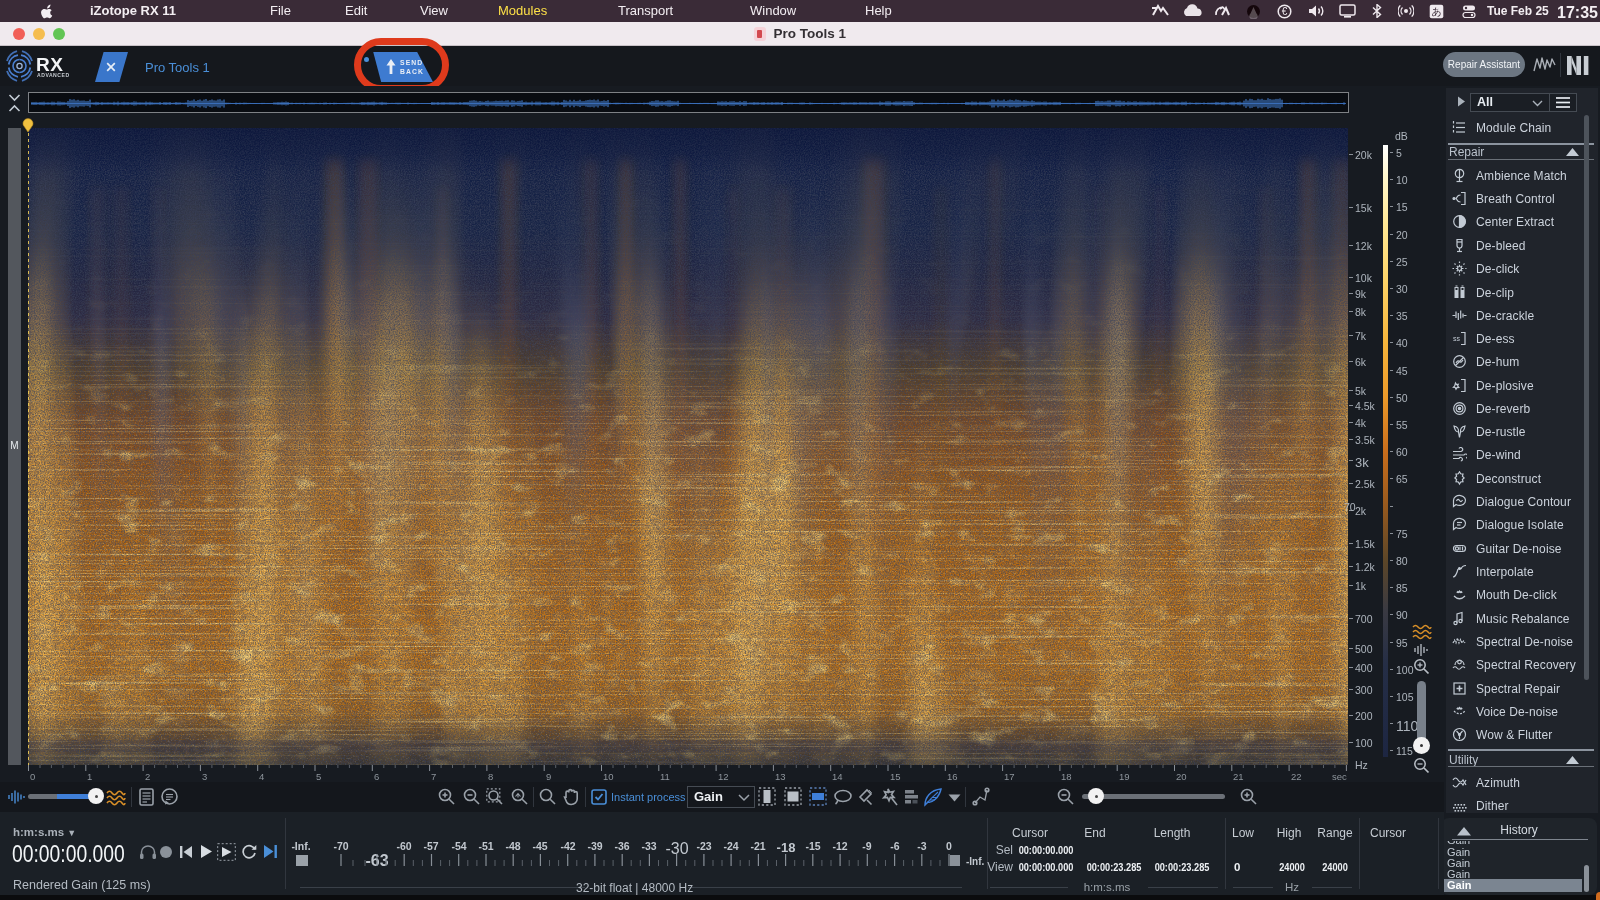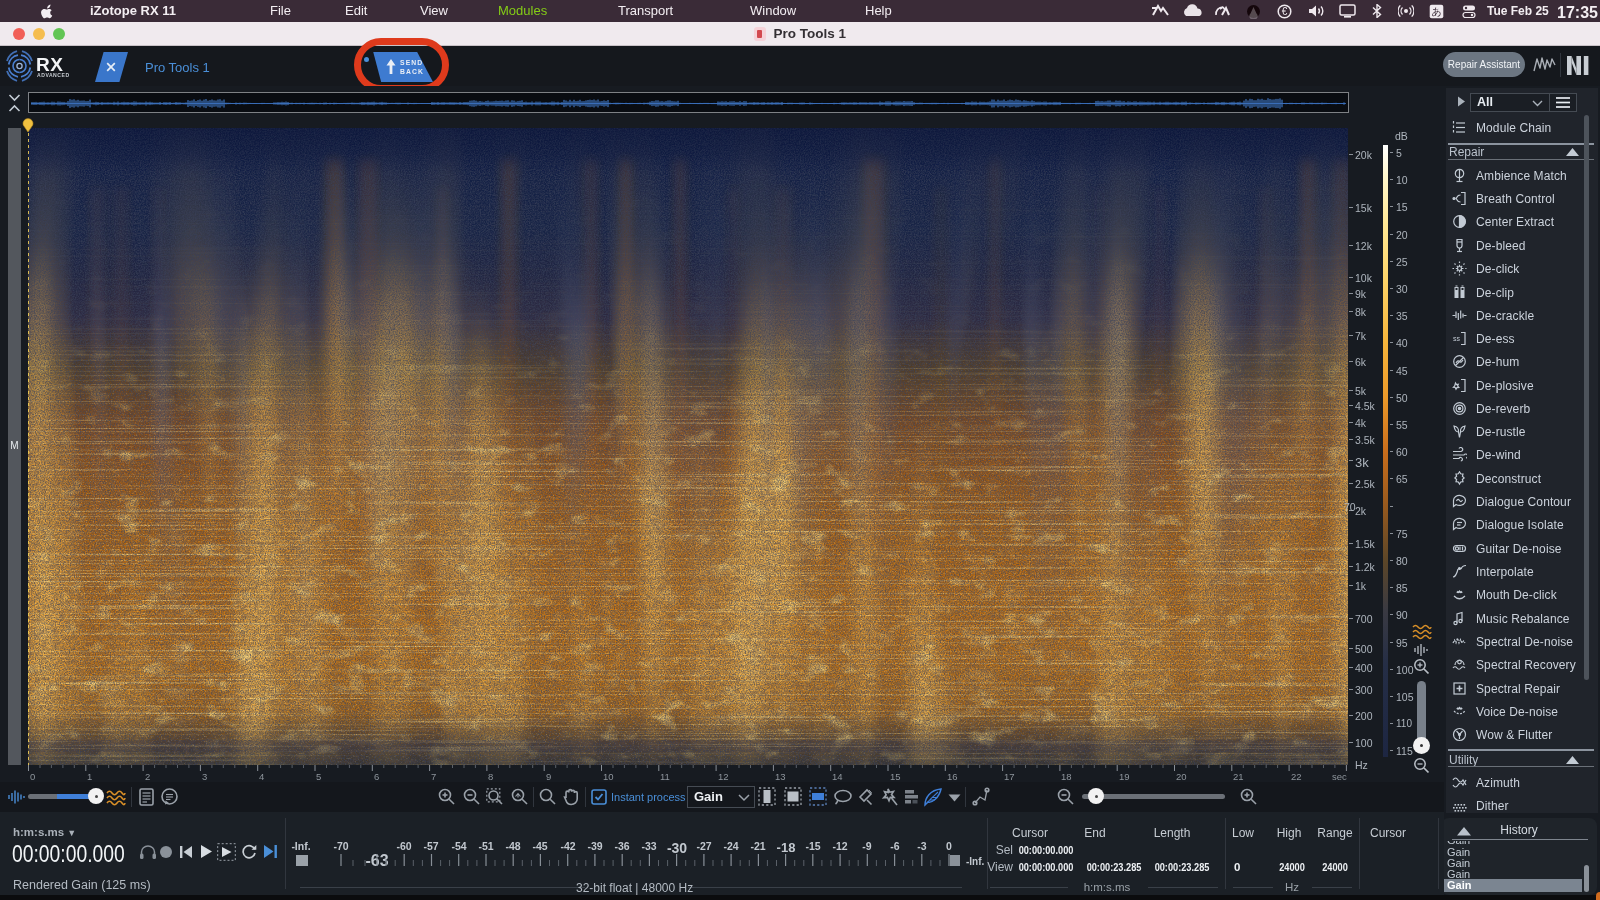--- a/index.html
+++ b/index.html
@@ -39,21 +39,21 @@
 <div id="stage">
 
 <div class="abs" id="menubar"></div>
     <svg class="abs" style="left:41px;top:4px" width="13" height="15" viewBox="0 0 13 15">
       <path d="M9.5 0.5 C9.6 1.5 9.2 2.5 8.6 3.2 C8 3.9 7 4.5 6.1 4.4 C6 3.5 6.5 2.5 7 1.9 C7.6 1.2 8.7 0.6 9.5 0.5 Z M11.1 12 C10.5 13 9.7 14.2 8.6 14.2 C7.6 14.2 7.3 13.6 6.2 13.6 C5 13.6 4.7 14.2 3.7 14.3 C2.6 14.3 1.8 13.2 1.2 12.2 C-0.1 10.2 -0.3 7.8 0.6 6.5 C1.2 5.6 2.2 5 3.2 5 C4.2 5 4.9 5.6 5.7 5.6 C6.5 5.6 7 5 8.2 5 C9.1 5 10 5.5 10.7 6.3 C8.5 7.5 8.9 10.6 11.1 11.5 Z" fill="#f3eef2"></path>
     </svg>
     <div class="abs" style="left:90px;top:3px;color:#f3eef2;font-size:13px;font-weight:bold">iZotope RX 11</div>
     <div class="abs" style="left:270px;top:3px;color:#f3eef2;font-size:13px">File</div>
     <div class="abs" style="left:345px;top:3px;color:#f3eef2;font-size:13px">Edit</div>
     <div class="abs" style="left:420px;top:3px;color:#f3eef2;font-size:13px">View</div>
-    <div class="abs" style="left:498px;top:3px;color:#84cc16;font-size:13px">Modules</div>
+    <div class="abs" style="left:498px;top:3px;color:#fde047;font-size:13px">Modules</div>
     <div class="abs" style="left:618px;top:3px;color:#f3eef2;font-size:13px">Transport</div>
     <div class="abs" style="left:750px;top:3px;color:#f3eef2;font-size:13px">Window</div>
     <div class="abs" style="left:865px;top:3px;color:#f3eef2;font-size:13px">Help</div>
 <div class="abs" style="left:1152px;top:4px">
       <svg width="17" height="13" viewBox="0 0 17 13">
         <path d="M1 11 L6 2 L9 7 L11 4 L16 11" stroke="#efe9ee" stroke-width="2" fill="none"></path>
         <rect x="0" y="3" width="5" height="2" fill="#efe9ee"></rect>
       </svg>
     </div>
     <div class="abs" style="left:1183px;top:4px">
@@ -588,21 +588,21 @@
       <div class="abs" style="left:1396px;top:582px;color:#aeb5bd;font-size:10.5px">85</div>
       <div class="abs" style="left:1390px;top:614px;width:3px;height:1px;background:#8a9098"></div>
       <div class="abs" style="left:1396px;top:609px;color:#aeb5bd;font-size:10.5px">90</div>
       <div class="abs" style="left:1390px;top:642px;width:3px;height:1px;background:#8a9098"></div>
       <div class="abs" style="left:1396px;top:637px;color:#aeb5bd;font-size:10.5px">95</div>
       <div class="abs" style="left:1390px;top:669px;width:3px;height:1px;background:#8a9098"></div>
       <div class="abs" style="left:1396px;top:664px;color:#aeb5bd;font-size:10.5px">100</div>
       <div class="abs" style="left:1390px;top:696px;width:3px;height:1px;background:#8a9098"></div>
       <div class="abs" style="left:1396px;top:691px;color:#aeb5bd;font-size:10.5px">105</div>
       <div class="abs" style="left:1390px;top:723px;width:3px;height:1px;background:#8a9098"></div>
-      <div class="abs" style="left:1396px;top:718px;color:#aeb5bd;font-size:10px">110</div>
+      <div class="abs" style="left:1396px;top:718px;color:#aeb5bd;font-size:14px">110</div>
       <div class="abs" style="left:1390px;top:750px;width:3px;height:1px;background:#8a9098"></div>
       <div class="abs" style="left:1396px;top:745px;color:#aeb5bd;font-size:10.5px">115</div>
 <svg class="abs" style="left:1412px;top:624px" width="20" height="16" viewBox="0 0 20 16">
         <g stroke="#d88f28" stroke-width="1.5" fill="none">
           <path d="M1 3 q2.5 -3 5 0 t5 0 t5 0 t3 0"></path>
           <path d="M1 8 q2.5 -3 5 0 t5 0 t5 0 t3 0"></path>
           <path d="M1 13 q2.5 -3 5 0 t5 0 t5 0 t3 0"></path>
         </g>
       </svg>
 <svg class="abs" style="left:1414px;top:644px" width="16" height="12" viewBox="0 0 16 12">
@@ -1147,22 +1147,22 @@
       <div class="abs" style="left:404px;top:28px;transform:translateX(-50%);color:#c2c8cf;font-size:10.5px;font-weight:bold">-60</div>
       <div class="abs" style="left:431px;top:28px;transform:translateX(-50%);color:#c2c8cf;font-size:10.5px;font-weight:bold">-57</div>
       <div class="abs" style="left:459px;top:28px;transform:translateX(-50%);color:#c2c8cf;font-size:10.5px;font-weight:bold">-54</div>
       <div class="abs" style="left:486px;top:28px;transform:translateX(-50%);color:#c2c8cf;font-size:10.5px;font-weight:bold">-51</div>
       <div class="abs" style="left:513px;top:28px;transform:translateX(-50%);color:#c2c8cf;font-size:10.5px;font-weight:bold">-48</div>
       <div class="abs" style="left:540px;top:28px;transform:translateX(-50%);color:#c2c8cf;font-size:10.5px;font-weight:bold">-45</div>
       <div class="abs" style="left:568px;top:28px;transform:translateX(-50%);color:#c2c8cf;font-size:10.5px;font-weight:bold">-42</div>
       <div class="abs" style="left:595px;top:28px;transform:translateX(-50%);color:#c2c8cf;font-size:10.5px;font-weight:bold">-39</div>
       <div class="abs" style="left:622px;top:28px;transform:translateX(-50%);color:#c2c8cf;font-size:10.5px;font-weight:bold">-36</div>
       <div class="abs" style="left:649px;top:28px;transform:translateX(-50%);color:#c2c8cf;font-size:10.5px;font-weight:bold">-33</div>
-      <div class="abs" style="left:677px;top:28px;transform:translateX(-50%);color:#c2c8cf;font-size:14px;font-weight:bold">-30</div>
-      <div class="abs" style="left:704px;top:28px;transform:translateX(-50%);color:#c2c8cf;font-size:10.5px;font-weight:bold">-27</div>
+      <div class="abs" style="left:677px;top:28px;transform:translateX(-50%);color:#c2c8cf;font-size:16px;font-weight:normal">-30</div>
+      <div class="abs" style="left:704px;top:28px;transform:translateX(-50%);color:#c2c8cf;font-size:10.5px;font-weight:bold">-23</div>
       <div class="abs" style="left:731px;top:28px;transform:translateX(-50%);color:#c2c8cf;font-size:10.5px;font-weight:bold">-24</div>
       <div class="abs" style="left:758px;top:28px;transform:translateX(-50%);color:#c2c8cf;font-size:10.5px;font-weight:bold">-21</div>
       <div class="abs" style="left:786px;top:28px;transform:translateX(-50%);color:#c2c8cf;font-size:13px;font-weight:bold">-18</div>
       <div class="abs" style="left:813px;top:28px;transform:translateX(-50%);color:#c2c8cf;font-size:10.5px;font-weight:bold">-15</div>
       <div class="abs" style="left:840px;top:28px;transform:translateX(-50%);color:#c2c8cf;font-size:10.5px;font-weight:bold">-12</div>
       <div class="abs" style="left:867px;top:28px;transform:translateX(-50%);color:#c2c8cf;font-size:10.5px;font-weight:bold">-9</div>
       <div class="abs" style="left:895px;top:28px;transform:translateX(-50%);color:#c2c8cf;font-size:10.5px;font-weight:bold">-6</div>
       <div class="abs" style="left:922px;top:28px;transform:translateX(-50%);color:#c2c8cf;font-size:10.5px;font-weight:bold">-3</div>
       <div class="abs" style="left:949px;top:28px;transform:translateX(-50%);color:#c2c8cf;font-size:10.5px;font-weight:bold">0</div>
       <svg class="abs" style="left:294px;top:41px" width="672" height="14">

